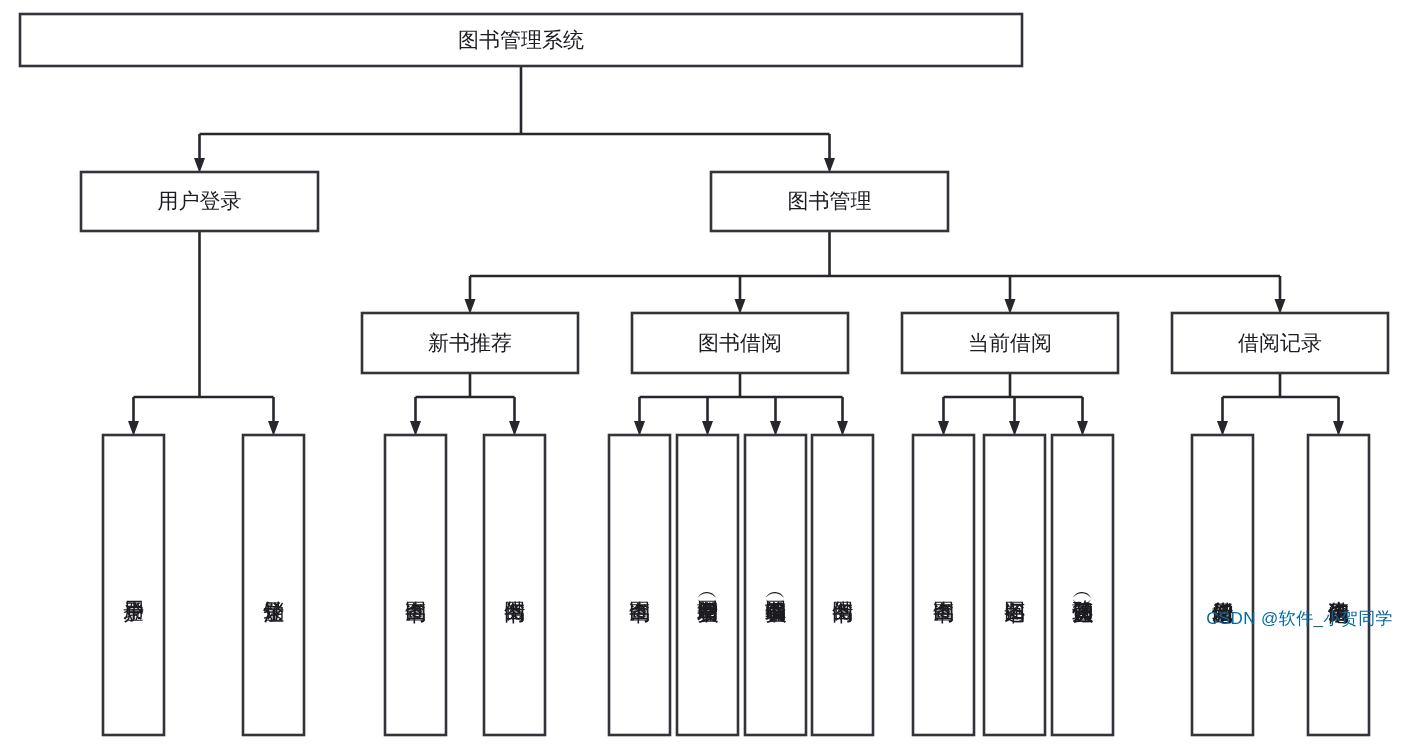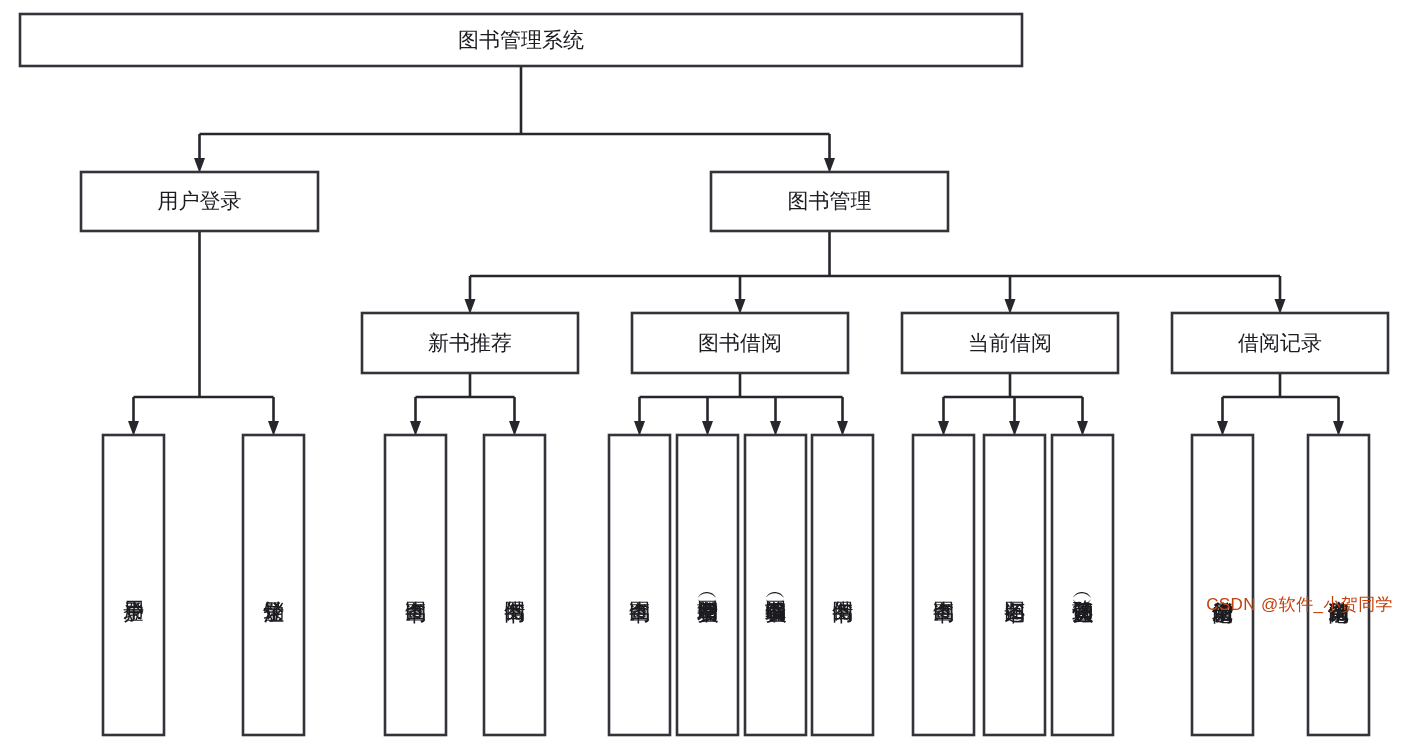--- a/index.html
+++ b/index.html
@@ -62,24 +62,24 @@
     font-size: 21px;
     line-height: 1.06;
     color: #1b1b20;
     letter-spacing: 0.5px;
     white-space: nowrap;
     text-align: center;
   }
   .watermark {
     position: absolute;
     right: 12px;
-    bottom: 20px;
+    bottom: 6px;
     font-family: "Liberation Sans", "DejaVu Sans", sans-serif;
     font-size: 17px;
-    color: #c2410c;
+    color: #0369a1;
     letter-spacing: 0.4px;
     white-space: nowrap;
     user-select: none;
   }
 </style>
 </head>
 <body>
 
 <div id="diagram-root">
   <svg class="flow" id="flow-svg" viewBox="0 0 1405 747">

